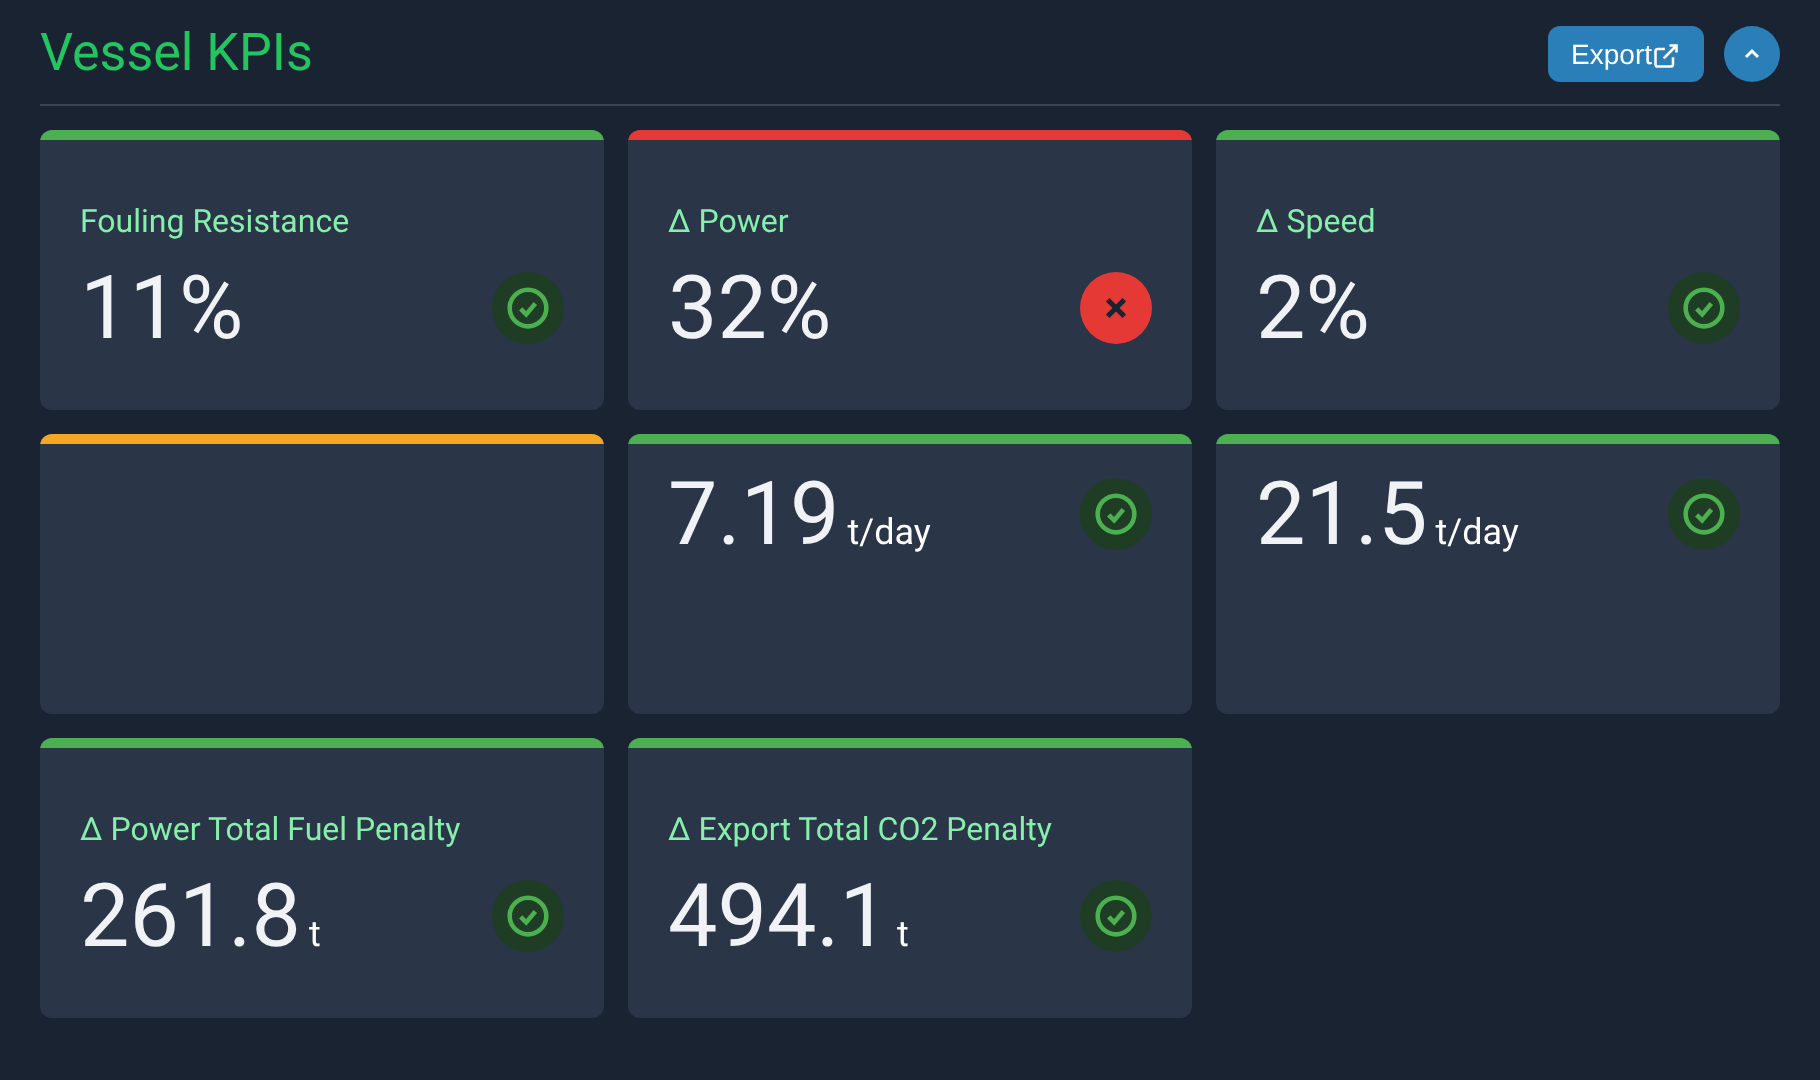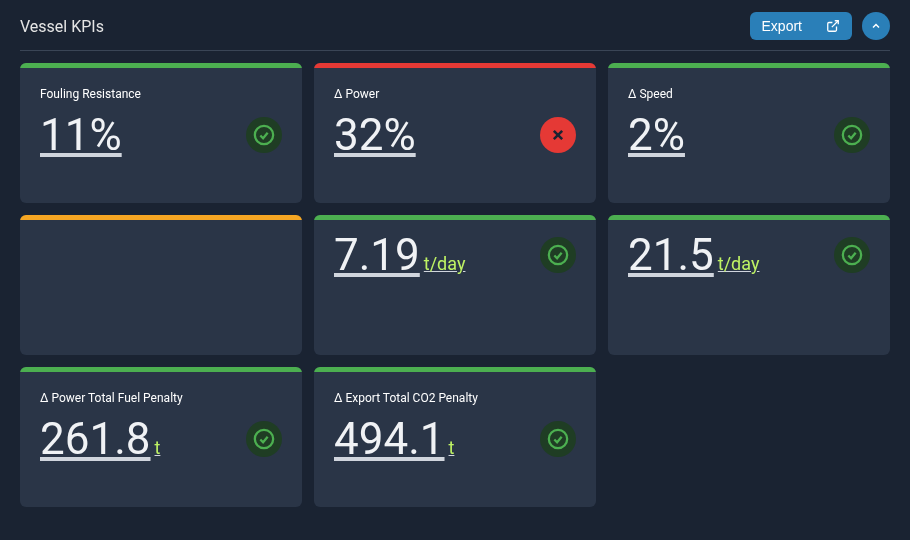--- a/index.html
+++ b/index.html
@@ -14,39 +14,39 @@
   }
   .header {
     display: flex;
     align-items: center;
     justify-content: space-between;
     padding-bottom: 10px;
     border-bottom: 1px solid #3a4556;
     margin-bottom: 12px;
   }
   .title {
-    font-size: 16px;
+    font-size: 26px;
     font-weight: 400;
-    color: #e5e5e5;
+    color: #22c55e;
   }
   .header-actions {
     display: flex;
     gap: 10px;
     align-items: center;
   }
   .export-btn {
     background: #2a7fb8;
     color: #fff;
     border: none;
     border-radius: 6px;
     padding: 6px 12px;
     font-size: 14px;
     display: flex;
-    align-items: center;
-    gap: 24px;
+    align-items: flex-end;
+    gap: 0;
     cursor: pointer;
   }
   .collapse-btn {
     width: 28px;
     height: 28px;
     border-radius: 50%;
     background: #2a7fb8;
     border: none;
     display: flex;
     align-items: center;
@@ -68,43 +68,42 @@
   }
   .card-bar {
     position: absolute;
     top: 0; left: 0; right: 0;
     height: 5px;
   }
   .bar-green { background: #4caf50; }
   .bar-red { background: #e53935; }
   .bar-orange { background: #f5a623; }
   .card-label {
-    font-size: 12px;
-    color: #ffffff;
-    margin-top: 6px;
+    font-size: 16px;
+    color: #86efac;
+    margin-top: 18px;
     margin-bottom: 12px;
     white-space: nowrap;
   }
   .card-body {
     display: flex;
     align-items: center;
     justify-content: space-between;
-    text-decoration: underline;
   }
   .card-value {
     font-size: 44px;
     font-weight: 400;
     color: #f0f2f5;
     line-height: 1;
     display: flex;
     align-items: baseline;
   }
   .card-unit {
     font-size: 18px;
-    color: #bef264;
+    color: #ffffff;
     margin-left: 4px;
   }
   .status-icon {
     width: 36px;
     height: 36px;
     border-radius: 50%;
     display: flex;
     align-items: center;
     justify-content: center;
     flex-shrink: 0;

